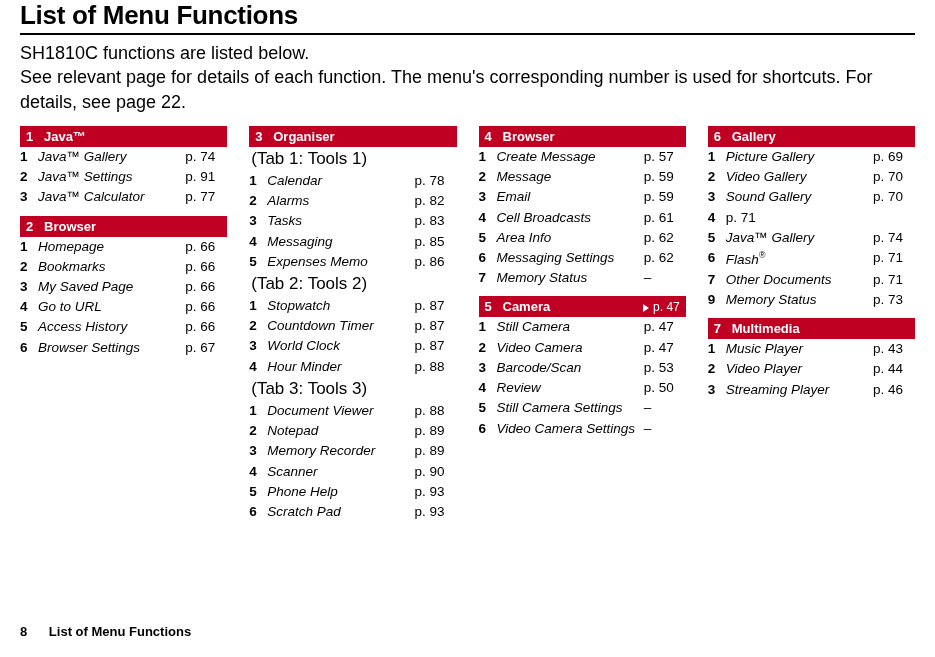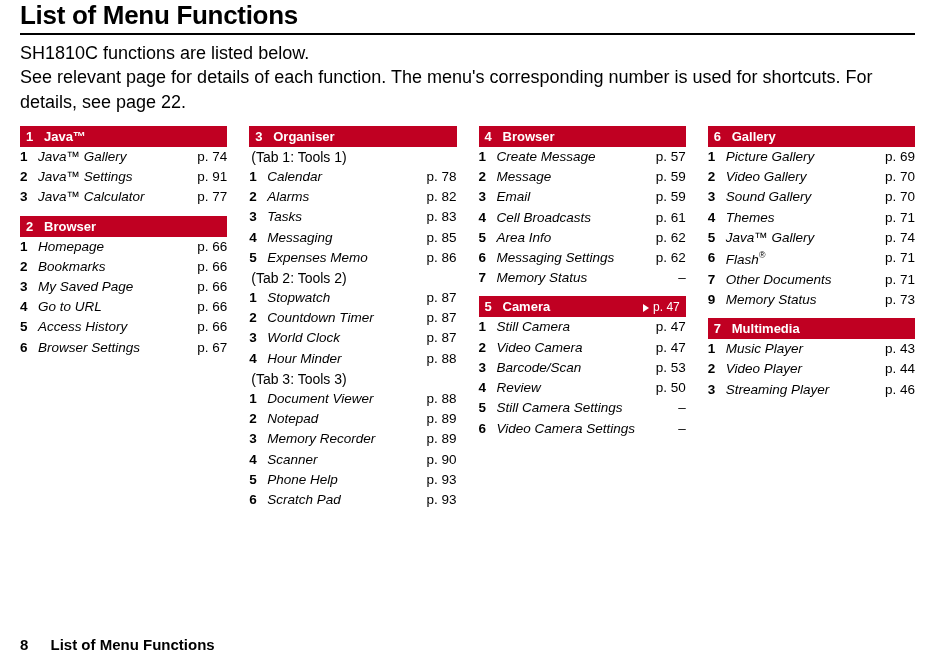--- a/index.html
+++ b/index.html
@@ -60,50 +60,50 @@
     .section-header .tri {
       display: inline-block;
       width: 0; height: 0;
       border-top: 4px solid transparent;
       border-bottom: 4px solid transparent;
       border-left: 6px solid #fff;
       margin-right: 4px;
       vertical-align: middle;
     }
     .tab-label {
-      font-size: 14px;
+      font-size: 17px;
       padding: 2px 0 2px 2px;
     }
     .row {
       display: flex;
       align-items: flex-start;
       font-size: 13.5px;
       line-height: 1.35;
       padding: 1px 0;
     }
     .row .n {
       width: 18px;
       font-weight: bold;
     }
     .row .label {
       flex: 1;
       padding-right: 6px;
       font-style: italic;
     }
     .row .page {
       width: 42px;
-      text-align: right;
+      text-align: left;
       white-space: nowrap;
     }
     .sup { font-size: 9px; vertical-align: super; }
     .footer {
       position: absolute;
       left: 20px;
-      bottom: 4px;
-      font-size: 15px;
+      bottom: 18px;
+      font-size: 13px;
       font-weight: bold;
     }
     .footer .pnum { margin-right: 18px; }
   </style>
 </head>
 <body>
 
 <h1 class="title">List of Menu Functions</h1>
 <div class="intro">
   <span>SH1810C functions are listed below.</span><br>
@@ -380,21 +380,20 @@
             <span class="label">Video Gallery</span>
             <span class="page">p. 70</span>
           </div>
           <div class="row">
             <span class="n">3</span>
             <span class="label">Sound Gallery</span>
             <span class="page">p. 70</span>
           </div>
           <div class="row">
             <span class="n">4</span>
-            <span class="label">Themes</span>
             <span class="page">p. 71</span>
           </div>
           <div class="row">
             <span class="n">5</span>
             <span class="label">Java™ Gallery</span>
             <span class="page">p. 74</span>
           </div>
           <div class="row">
             <span class="n">6</span>
             <span class="label">Flash<span class="sup">®</span></span>

